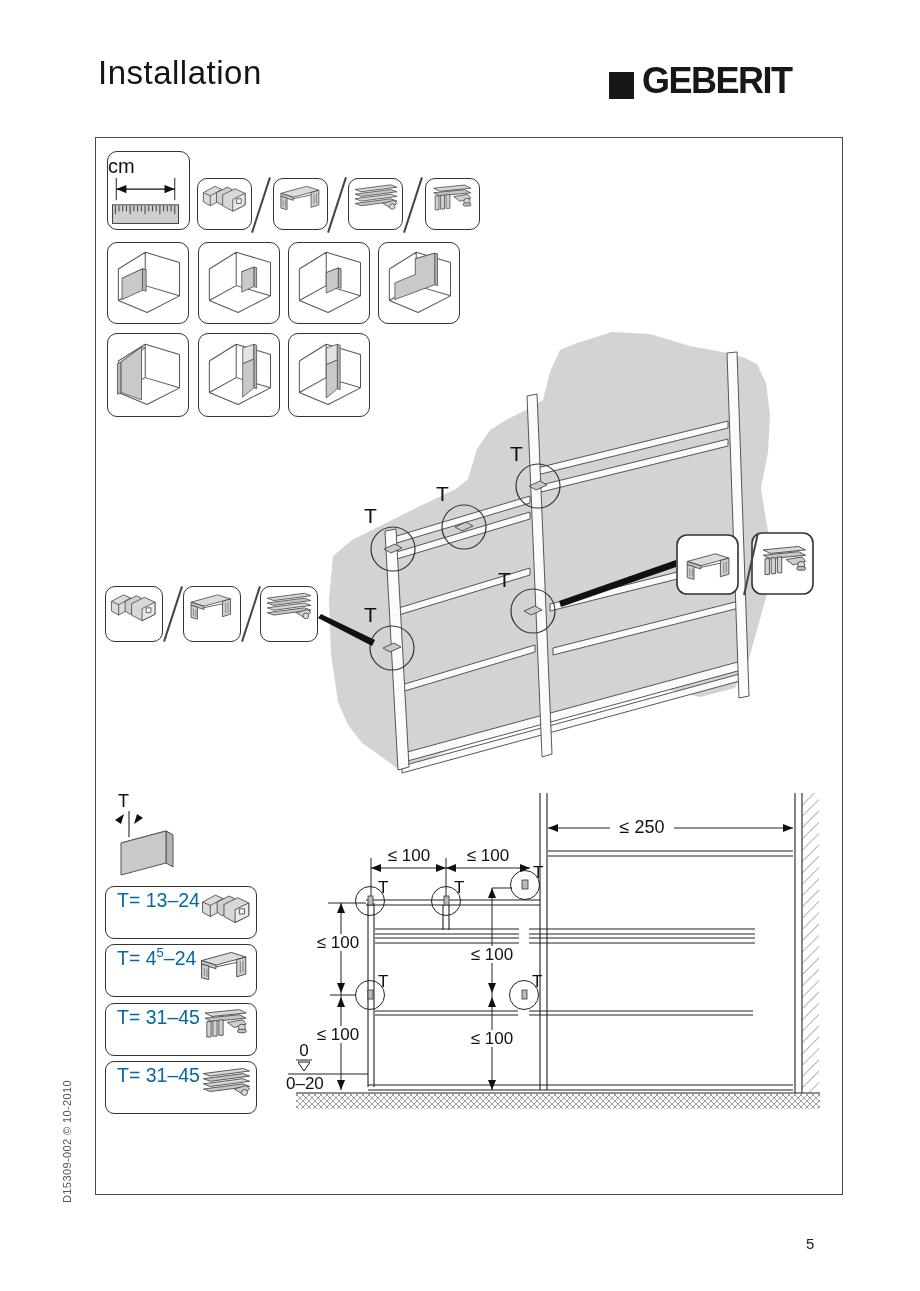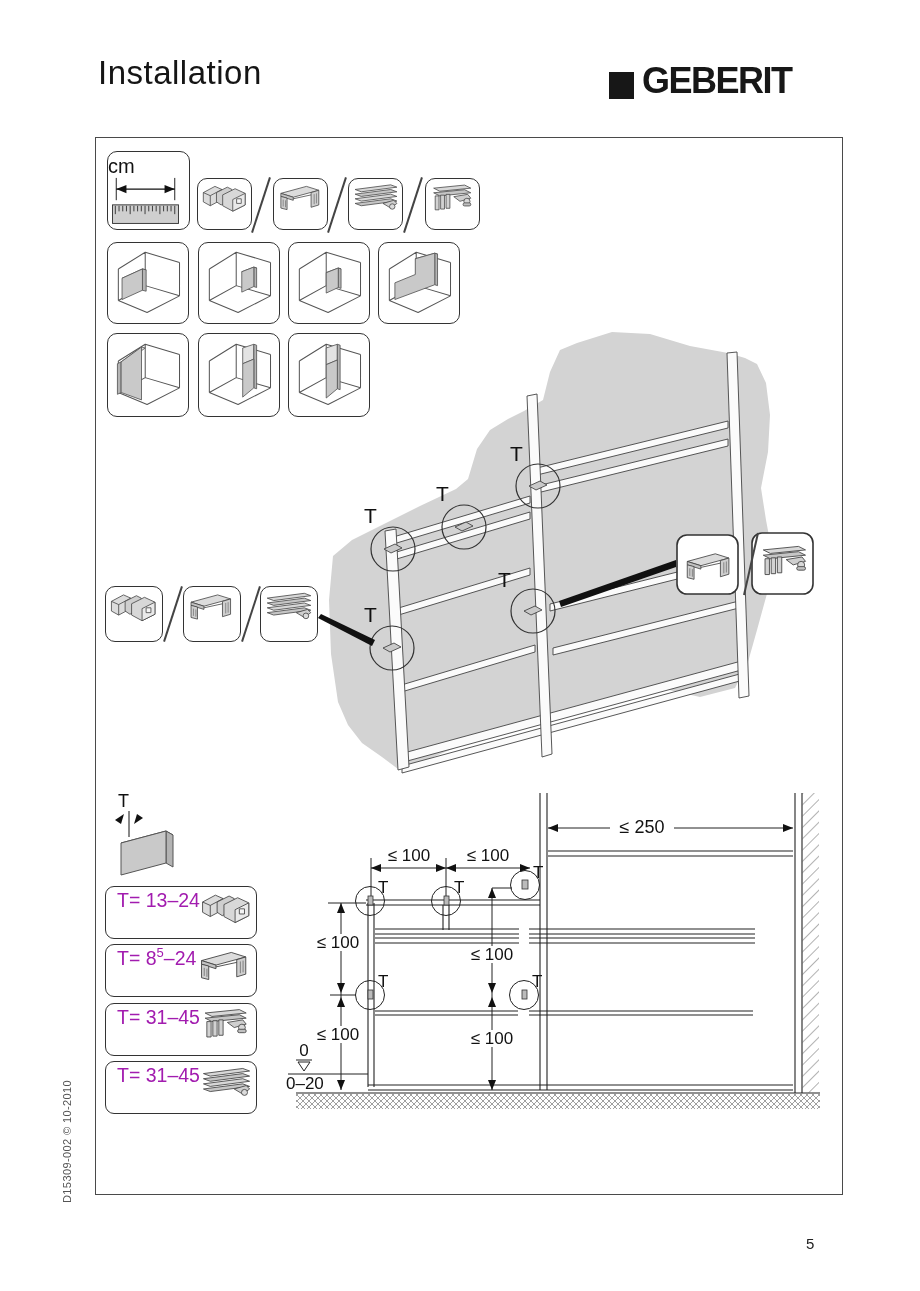--- a/index.html
+++ b/index.html
@@ -11,21 +11,21 @@
   .logo-square{width:25px;height:27px;background:#171717;}
   .logo-text{font-size:36px;font-weight:700;letter-spacing:-1.5px;color:#171717;line-height:1;}
   .frame{position:absolute;left:95px;top:137px;width:748px;height:1058px;
          border:1.6px solid #4a4a4a;box-sizing:border-box;}
   .box{position:absolute;border:1.6px solid #333;border-radius:10px;background:#fff;
        box-sizing:border-box;display:flex;justify-content:center;}
   .slash{position:absolute;width:2px;height:58px;background:#444;transform:rotate(18deg);}
   .cmbox{flex-direction:column;justify-content:flex-start;padding-top:3px;}
   .cmbox .cmlabel{font-size:20px;color:#111;line-height:1.1;}
   .trow{justify-content:flex-start;padding-left:11px;border-radius:9px;}
-  .trow .tl{font-size:19.5px;color:#a21caf;white-space:nowrap;}
+  .trow .tl{font-size:19.5px;color:#0369a1;white-space:nowrap;}
   .trow .tl sup{font-size:13px;}
   .trow svg{margin-left:auto;margin-right:3px;}
   .doc-code{position:absolute;left:61px;top:1203px;transform:rotate(-90deg);
             transform-origin:0 0;font-size:11px;color:#555;letter-spacing:.4px;white-space:nowrap;}
   .page-num{position:absolute;left:806px;top:1235px;font-size:15px;color:#222;}
   svg text{font-family:"Liberation Sans",sans-serif;fill:#111;}
   .absvg{position:absolute;}
 </style>
 </head>
 <body>
@@ -276,21 +276,21 @@
     </g>
   </svg>
 
   <div class="box trow" style="left:105px;top:886px;width:152px;height:53px;">
     <span class="tl"><span>T= 13–24</span><sup></sup><span></span></span>
     <svg width="56" height="42" viewBox="0 0 62 46">
         <use href="#sym-telescope"></use>
       </svg>
   </div>
   <div class="box trow" style="left:105px;top:944px;width:152px;height:53px;">
-    <span class="tl"><span>T= 8</span><sup>5</sup><span>–24</span></span>
+    <span class="tl"><span>T= 4</span><sup>5</sup><span>–24</span></span>
     <svg width="56" height="42" viewBox="0 0 62 46">
         <use href="#sym-ubracket"></use>
       </svg>
   </div>
   <div class="box trow" style="left:105px;top:1003px;width:152px;height:53px;">
     <span class="tl"><span>T= 31–45</span><sup></sup><span></span></span>
     <svg width="56" height="42" viewBox="0 0 62 46">
         <use href="#sym-hook-v"></use>
       </svg>
   </div>

